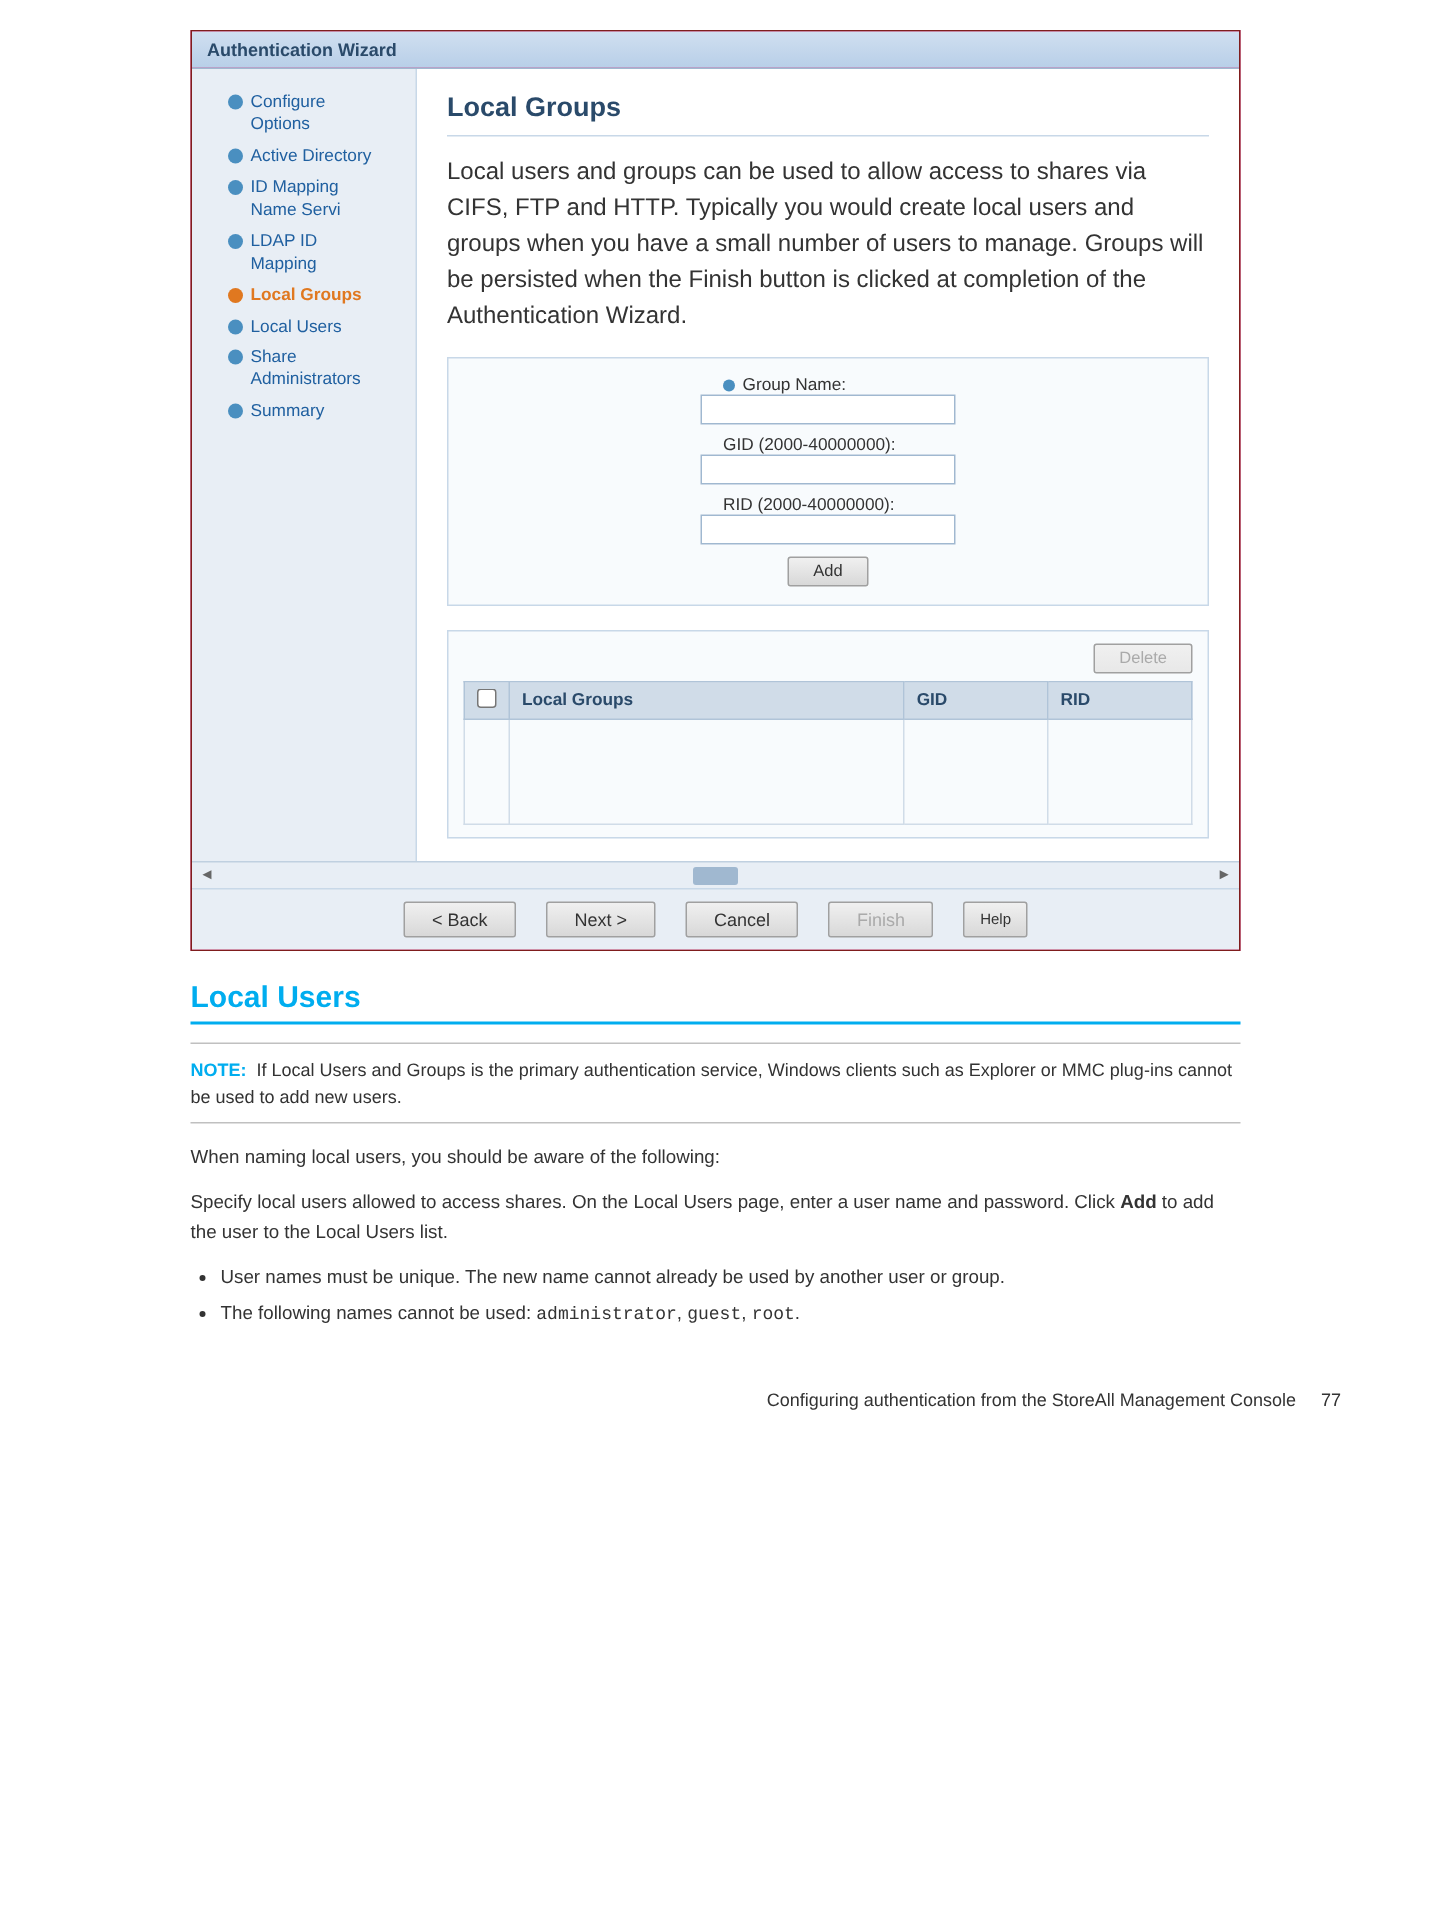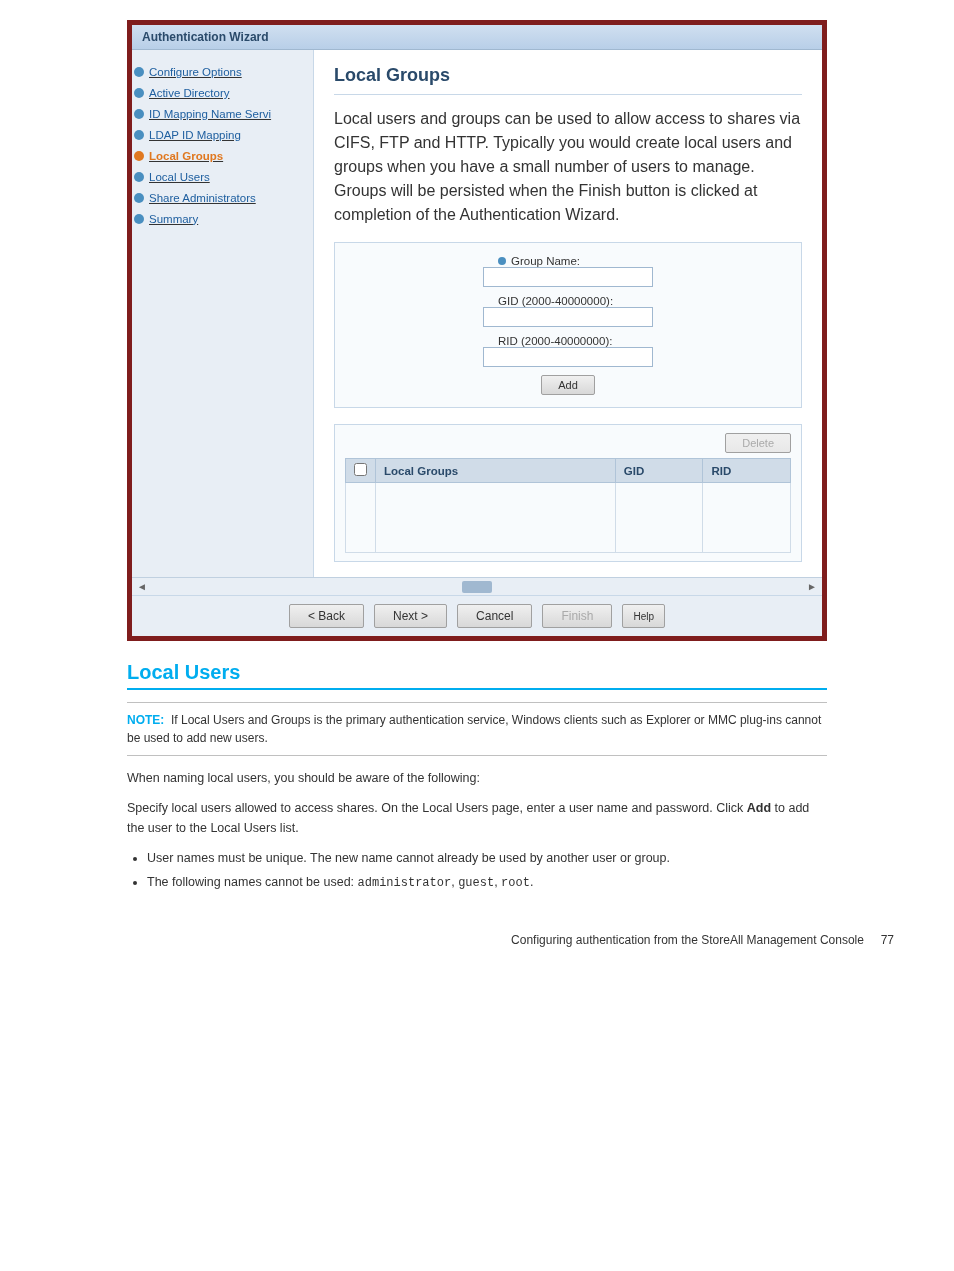--- a/index.html
+++ b/index.html
@@ -11,21 +11,21 @@
       width: 954px;
       min-height: 1271px;
     }
 
     .page-container {
       padding: 20px 40px 40px 40px;
     }
 
     
     .wizard-dialog {
-      border: 5px solid #7f1d1d;
+      border: 1px solid #7f1d1d;
       background: #ec4899;
       margin: 0 auto;
       width: 700px;
     }
 
     .wizard-title-bar {
       background: linear-gradient(to bottom, #d0dff0, #b8cfe8);
       padding: 5px 10px;
       font-size: 12px;
       font-weight: bold;
@@ -33,26 +33,25 @@
       border-bottom: 1px solid #a0b8d0;
     }
 
     .wizard-body {
       display: flex;
       background: #fff;
     }
 
     
     .wizard-sidebar {
-      width: 182px;
+      width: 150px;
       background: #e8eef5;
-      padding: 15px 2px;
+      padding: 15px 24px;
       border-right: 1px solid #c8d8e8;
       min-height: 420px;
-      text-decoration: underline;
     }
 
     .sidebar-item {
       display: flex;
       align-items: flex-start;
       margin-bottom: 6px;
       font-size: 11.5px;
       line-height: 1.3;
     }
 
@@ -235,21 +234,21 @@
       border-radius: 2px;
     }
 
     
     .wizard-footer {
       background: #e8eef5;
       border-top: 1px solid #c8d8e8;
       padding: 8px 15px;
       display: flex;
       justify-content: center;
-      gap: 10px;
+      gap: 20px;
     }
 
     .btn-nav {
       padding: 4px 18px;
       font-size: 12px;
       border: 1px solid #a0a0a0;
       background: linear-gradient(to bottom, #f0f0f0, #d8d8d8);
       cursor: pointer;
       color: #333;
       border-radius: 2px;

